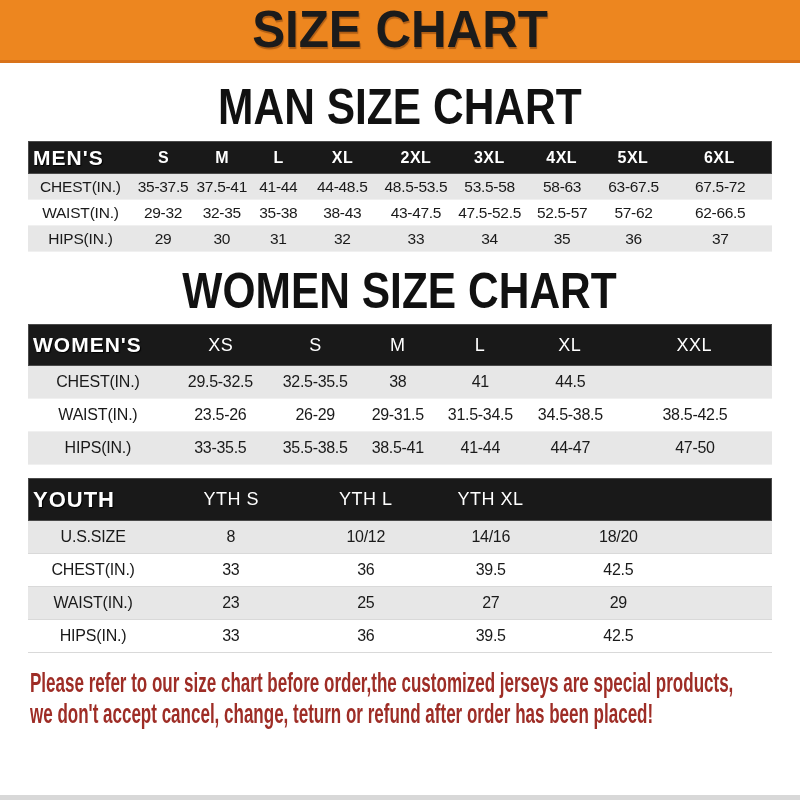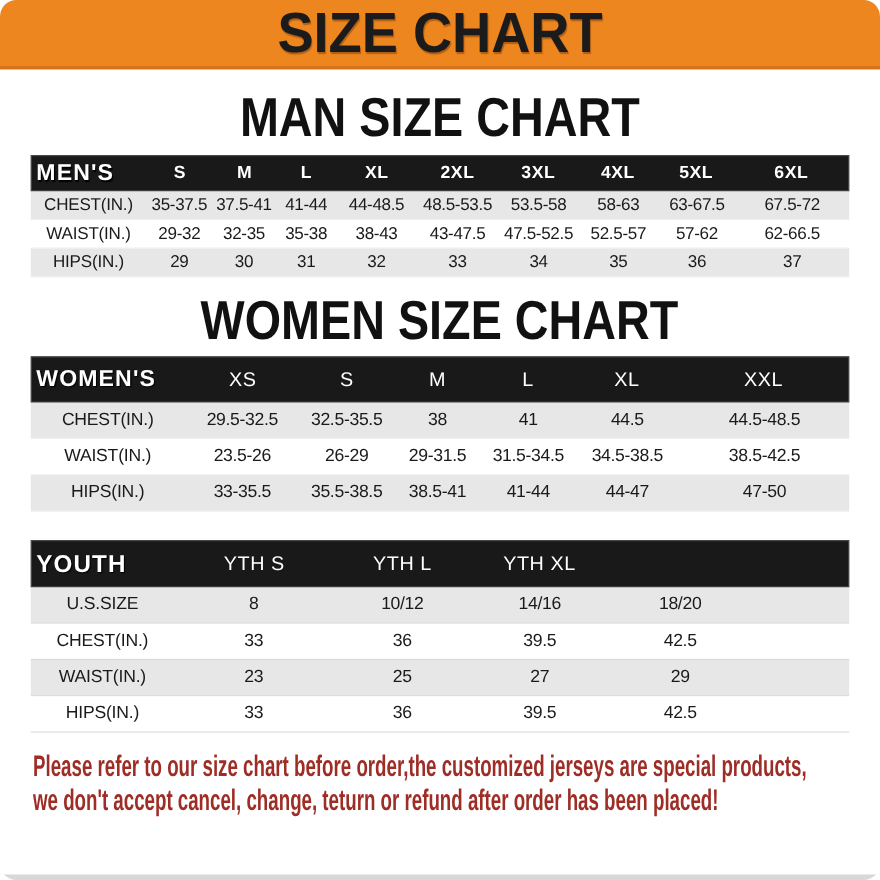--- a/index.html
+++ b/index.html
@@ -3,21 +3,20 @@
 <meta charset="utf-8">
 <style>
   html,body{margin:0;padding:0;}
   .page{
     position:relative;
     width:800px;height:800px;
     background:#ffffff;
     overflow:hidden;
     font-family:"Liberation Sans","DejaVu Sans",sans-serif;
     color:var(--text,#1c1c1c);
-    border-radius:15px;
   }
   
   .banner{
     height:60px;
     background:var(--banner-bg,#ED861F);
     border-bottom:3px solid var(--banner-edge,#D9731A);
     display:flex;align-items:center;justify-content:center;
   }
   .banner-text{
     font-size:56px;font-weight:bold;line-height:56px;
@@ -34,21 +33,21 @@
     color:#111;white-space:nowrap;
   }
   .sec-heading > span{display:inline-block;transform:scaleX(0.85);}
   .h-men{margin-top:26px;}
   .h-women{margin-top:21px;}
   .h-youth{margin-top:38px;}
   
   .tbl{width:744px;margin-left:28px;}
   .t-men{margin-top:16px;}
   .t-women{margin-top:15px;}
-  .t-youth{margin-top:26px;}
+  .t-youth{margin-top:13px;}
   .rowline{display:grid;align-items:center;}
   .men   .rowline{grid-template-columns:14.1% 8.1% 7.7% 7.5% 9.7% 10.1% 9.7% 9.8% 9.4% 13.9%;}
   .women .rowline{grid-template-columns:18.8% 14.1% 11.4% 10.8% 11.4% 12.8% 20.7%;}
   .youth .rowline{grid-template-columns:17.5% 19.5% 16.8% 16.8% 17.5% 11.9%;}
   .bar{
     background:var(--bar-bg,#191919);
     color:var(--bar-text,#ffffff);
     border:1px solid #4a4a4a;
     box-sizing:border-box;
   }
@@ -166,21 +165,20 @@
         <div class="bar-size">XL</div>
         <div class="bar-size">XXL</div>
       </div>
       <div class="rowline data alt">
         <div class="row-label">CHEST(IN.)</div>
         <div class="cell">29.5-32.5</div>
         <div class="cell">32.5-35.5</div>
         <div class="cell">38</div>
         <div class="cell">41</div>
         <div class="cell">44.5</div>
-        <div class="cell">44.5-48.5</div>
       </div>
       <div class="rowline data">
         <div class="row-label">WAIST(IN.)</div>
         <div class="cell">23.5-26</div>
         <div class="cell">26-29</div>
         <div class="cell">29-31.5</div>
         <div class="cell">31.5-34.5</div>
         <div class="cell">34.5-38.5</div>
         <div class="cell">38.5-42.5</div>
       </div>

